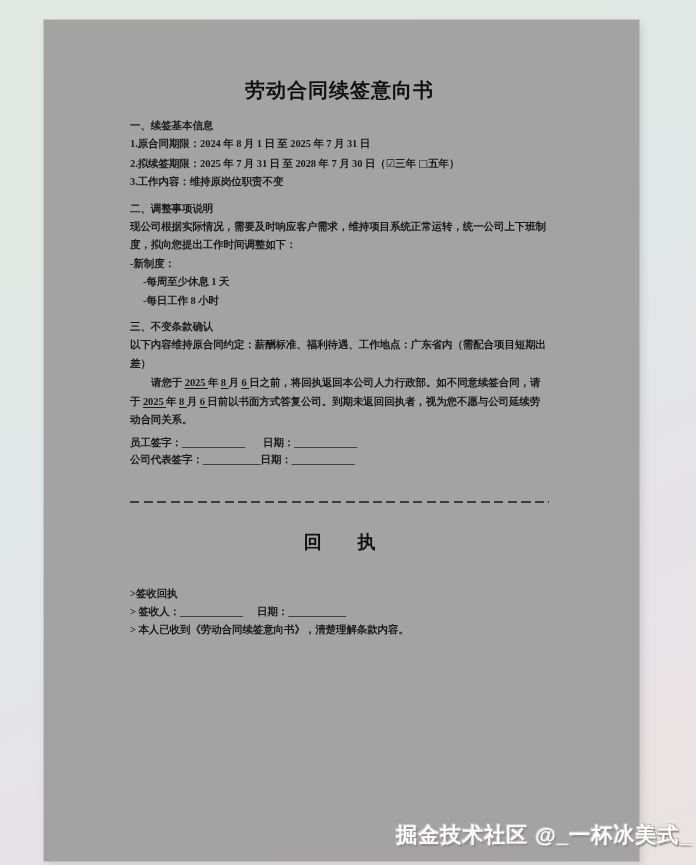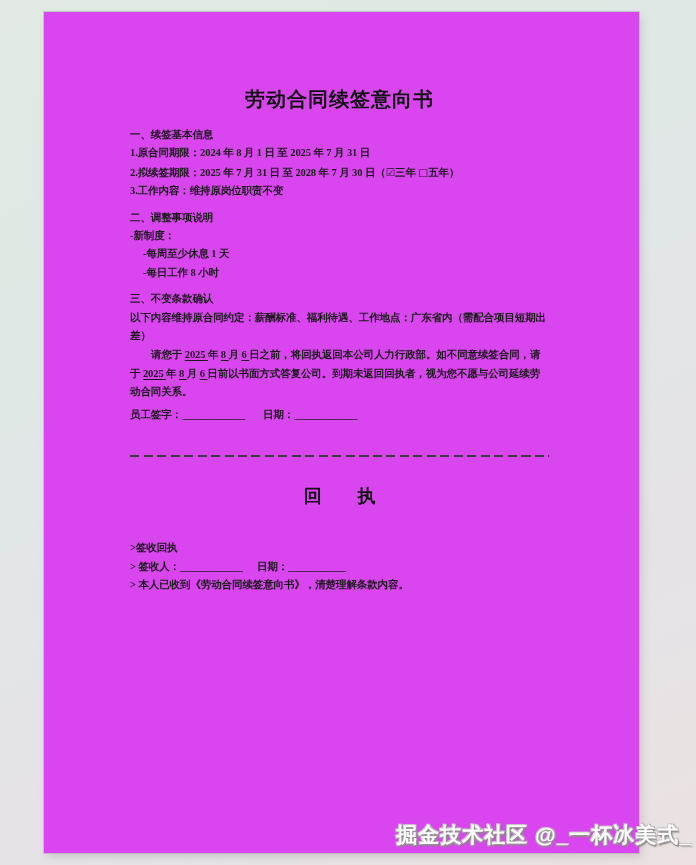--- a/index.html
+++ b/index.html
@@ -3,24 +3,24 @@
 <meta charset="utf-8">
 <style>
   * { margin:0; padding:0; box-sizing:border-box; }
   html,body { width:696px; height:865px; }
   body {
     position:relative; overflow:hidden;
     background: linear-gradient(155deg, #e1e9e2 0%, #e0e8e6 35%, #e5e3e8 68%, #ebe2e1 100%);
     font-family:"Liberation Serif","DejaVu Serif",serif;
   }
   .page {
-    position:absolute; left:44px; top:12px; width:595px; height:841px;
-    background:#d946ef;
+    position:absolute; left:44px; top:20px; width:595px; height:841px;
+    background:#a3a3a3;
     box-shadow:0 0 0 1px rgba(150,156,150,.38), 3px 4px 8px rgba(108,104,110,.22);
-    padding:74px 90px 0 86px;
+    padding:57px 90px 0 86px;
     color:#1a1a1a; font-size:10.5px; font-weight:700; line-height:18.4px;
     letter-spacing:-0.1px;
   }
   .doc-title {
     font-family:"Liberation Sans","DejaVu Sans",sans-serif;
     font-size:20px; font-weight:900; text-align:center; letter-spacing:1px;
     line-height:26px; margin-bottom:14px; color:#111;
   }
   .sec { margin-top:8px; }
   .sec.first { margin-top:0; }
@@ -63,38 +63,42 @@
     <div>一、续签基本信息</div>
     <div>1.原合同期限：2024 年 8 月 1 日  至  2025 年 7 月 31 日</div>
     <div>
       <span>2.拟续签期限：2025 年 7 月 31 日  至  2028 年 7 月 30 日（</span><span class="cb">☑</span><span>三年 </span><span class="cb">□</span><span>五年</span><span>）</span>
     </div>
     <div>3.工作内容：维持原岗位职责不变</div>
   </div>
 
   <div class="sec">
     <div>二、调整事项说明</div>
+    <div>现公司根据实际情况，需要及时响应客户需求，维持项目系统正常运转，统一公司上下班制度，拟向您提出工作时间调整如下：</div>
     <div>-新制度：</div>
     <div class="indent">-每周至少休息 1 天</div>
     <div class="indent">-每日工作 8 小时</div>
   </div>
 
   <div class="sec">
     <div>三、不变条款确认</div>
     <div>以下内容维持原合同约定：薪酬标准、福利待遇、工作地点：广东省内（需配合项目短期出差）</div>
   </div>
 
 
   <p class="notice">
     <span>请您于 </span><span class="u">2025 </span><span>年 </span><span class="u">8 </span><span>月 </span><span class="u">6 </span><span>日之前，将回执返回本公司人力行政部。如不同意续签合同，请于 </span><span class="u">2025 </span><span>年 </span><span class="u">8 </span><span>月 </span><span class="u">6 </span><span>日前以书面方式答复公司。到期未返回回执者，视为您不愿与公司延续劳动合同关系。</span>
   </p>
 
   <div class="sig">
     <div>
       <span>员工签字：</span><span class="blank sp-gap">____________</span><span>日期：</span><span class="blank">____________</span>
+    </div>
+    <div>
+      <span>公司代表签字：</span><span class="blank">___________</span><span>日期：</span><span class="blank">____________</span>
     </div>
   </div>
 
   <div class="dashed-sep"></div>
 
   <h2 class="receipt-title">回　　执</h2>
 
   <div class="receipt">
     <div>&gt;签收回执</div>
     <div>

